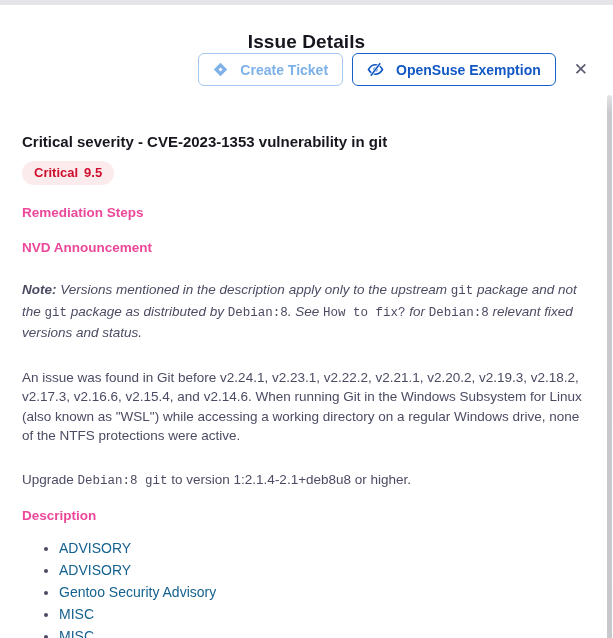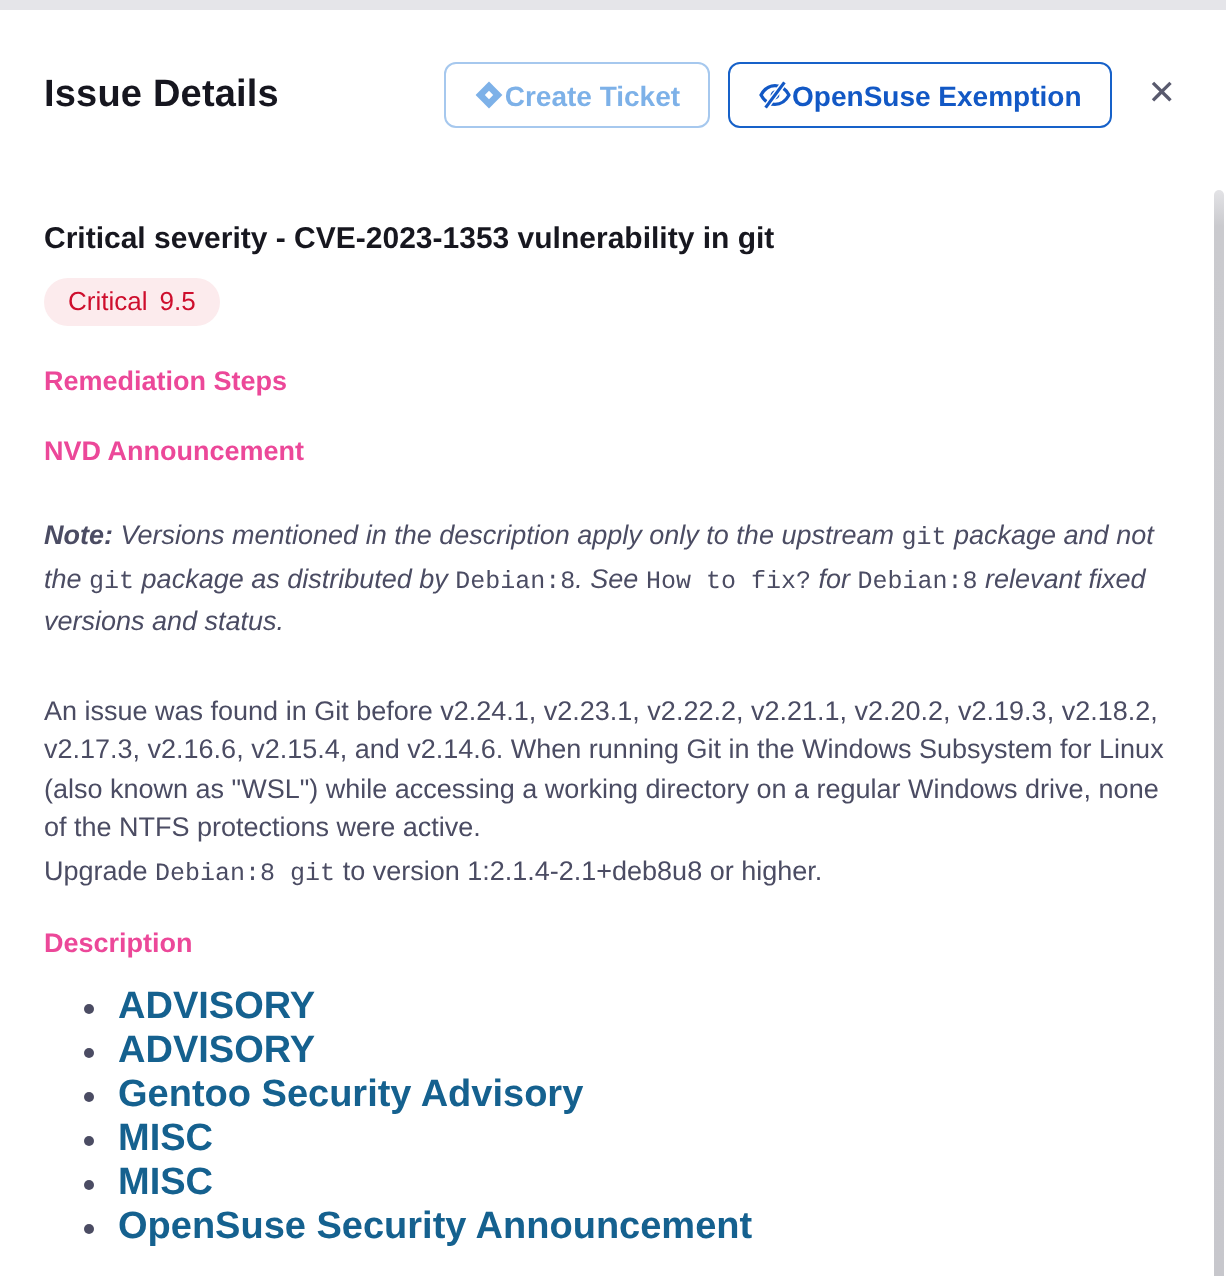--- a/index.html
+++ b/index.html
@@ -13,36 +13,37 @@
   }
   .top-edge {
     height: 5px; width: 100%;
     background: #e5e5e9;
   }
   
   .panel-header {
     display: flex;
     align-items: center;
     padding: 26px 22px 0 22px;
+    flex-direction: column;
   }
   .panel-title {
     font-size: 19px;
     font-weight: 700;
     color: #16161f;
     letter-spacing: 0.1px;
   }
   .header-actions {
     margin-left: auto;
     display: flex;
     align-items: center;
   }
   .btn {
     display: inline-flex;
     align-items: center;
-    gap: 0;
+    gap: 12px;
     height: 33px;
     padding: 0 14px;
     border-radius: 6px;
     background: #ffffff;
     font-family: "Liberation Sans", sans-serif;
     font-size: 14px;
     font-weight: 700;
     cursor: pointer;
   }
   .btn-create {
@@ -79,21 +80,21 @@
   .severity-badge {
     display: inline-flex;
     align-items: center;
     gap: 6px;
     margin-top: 11px;
     padding: 4px 12px 5px 12px;
     border-radius: 13px;
     background: #fcebed;
     color: #ce0e2d;
     font-size: 13px;
-    font-weight: 400;
+    font-weight: 700;
   }
   .section-heading {
     margin-top: 20px;
     font-size: 13.5px;
     font-weight: 700;
     color: #ec4899;
   }
   .body-text {
     margin-top: 25px;
     font-size: 13.5px;
@@ -107,25 +108,24 @@
     font-style: normal;
     font-size: 12.5px;
   }
   .section-heading.tight { margin-top: 17px; }
   .refs-list {
     margin: 16px 0 0 0;
     padding-left: 37px;
     list-style: disc;
   }
   .refs-list li {
-    font-size: 19px;
+    font-size: 14px;
     line-height: 18px;
     color: #4b4c63;
     margin-bottom: 4px;
-    font-weight: bold;
   }
   .refs-list a {
     color: #15618f;
     text-decoration: none;
     cursor: pointer;
   }
   
   .scrollbar-thumb {
     position: absolute;
     right: 1px;
@@ -180,21 +180,21 @@
 
   <h3 class="section-heading">Remediation Steps</h3>
 
   <h3 class="section-heading">NVD Announcement</h3>
 
   <p class="body-text note-text"><span class="note-label">Note:</span><span> Versions mentioned in the description apply only to the upstream </span><span class="code">git</span><span> package and not the </span><span class="code">git</span><span> package as distributed by </span><span class="code">Debian:8</span><span>. See </span><span class="code">How to fix?</span><span> for </span><span class="code">Debian:8</span><span> relevant fixed versions and status.</span></p>
 
   <p class="body-text">An issue was found in Git before v2.24.1, v2.23.1, v2.22.2, v2.21.1, v2.20.2, v2.19.3, v2.18.2, v2.17.3, v2.16.6, v2.15.4, and v2.14.6. When running Git in the Windows Subsystem for Linux (also known as "WSL") while accessing a working directory on a regular Windows drive, none of the NTFS protections were active.</p>
 
 
-  <p class="body-text" style="margin-top:2px;"><span>Upgrade </span><span class="code">Debian:8 git</span><span> to version 1:2.1.4-2.1+deb8u8 or higher.</span></p>
+  <p class="body-text" style="margin-top:24px;"><span>Upgrade </span><span class="code">Debian:8 git</span><span> to version 1:2.1.4-2.1+deb8u8 or higher.</span></p>
 
   <h3 class="section-heading tight">Description</h3>
 
   <ul class="refs-list">
     <li><a>ADVISORY</a></li>
     <li><a>ADVISORY</a></li>
     <li><a>Gentoo Security Advisory</a></li>
     <li><a>MISC</a></li>
     <li><a>MISC</a></li>
     <li><a>OpenSuse Security Announcement</a></li>

